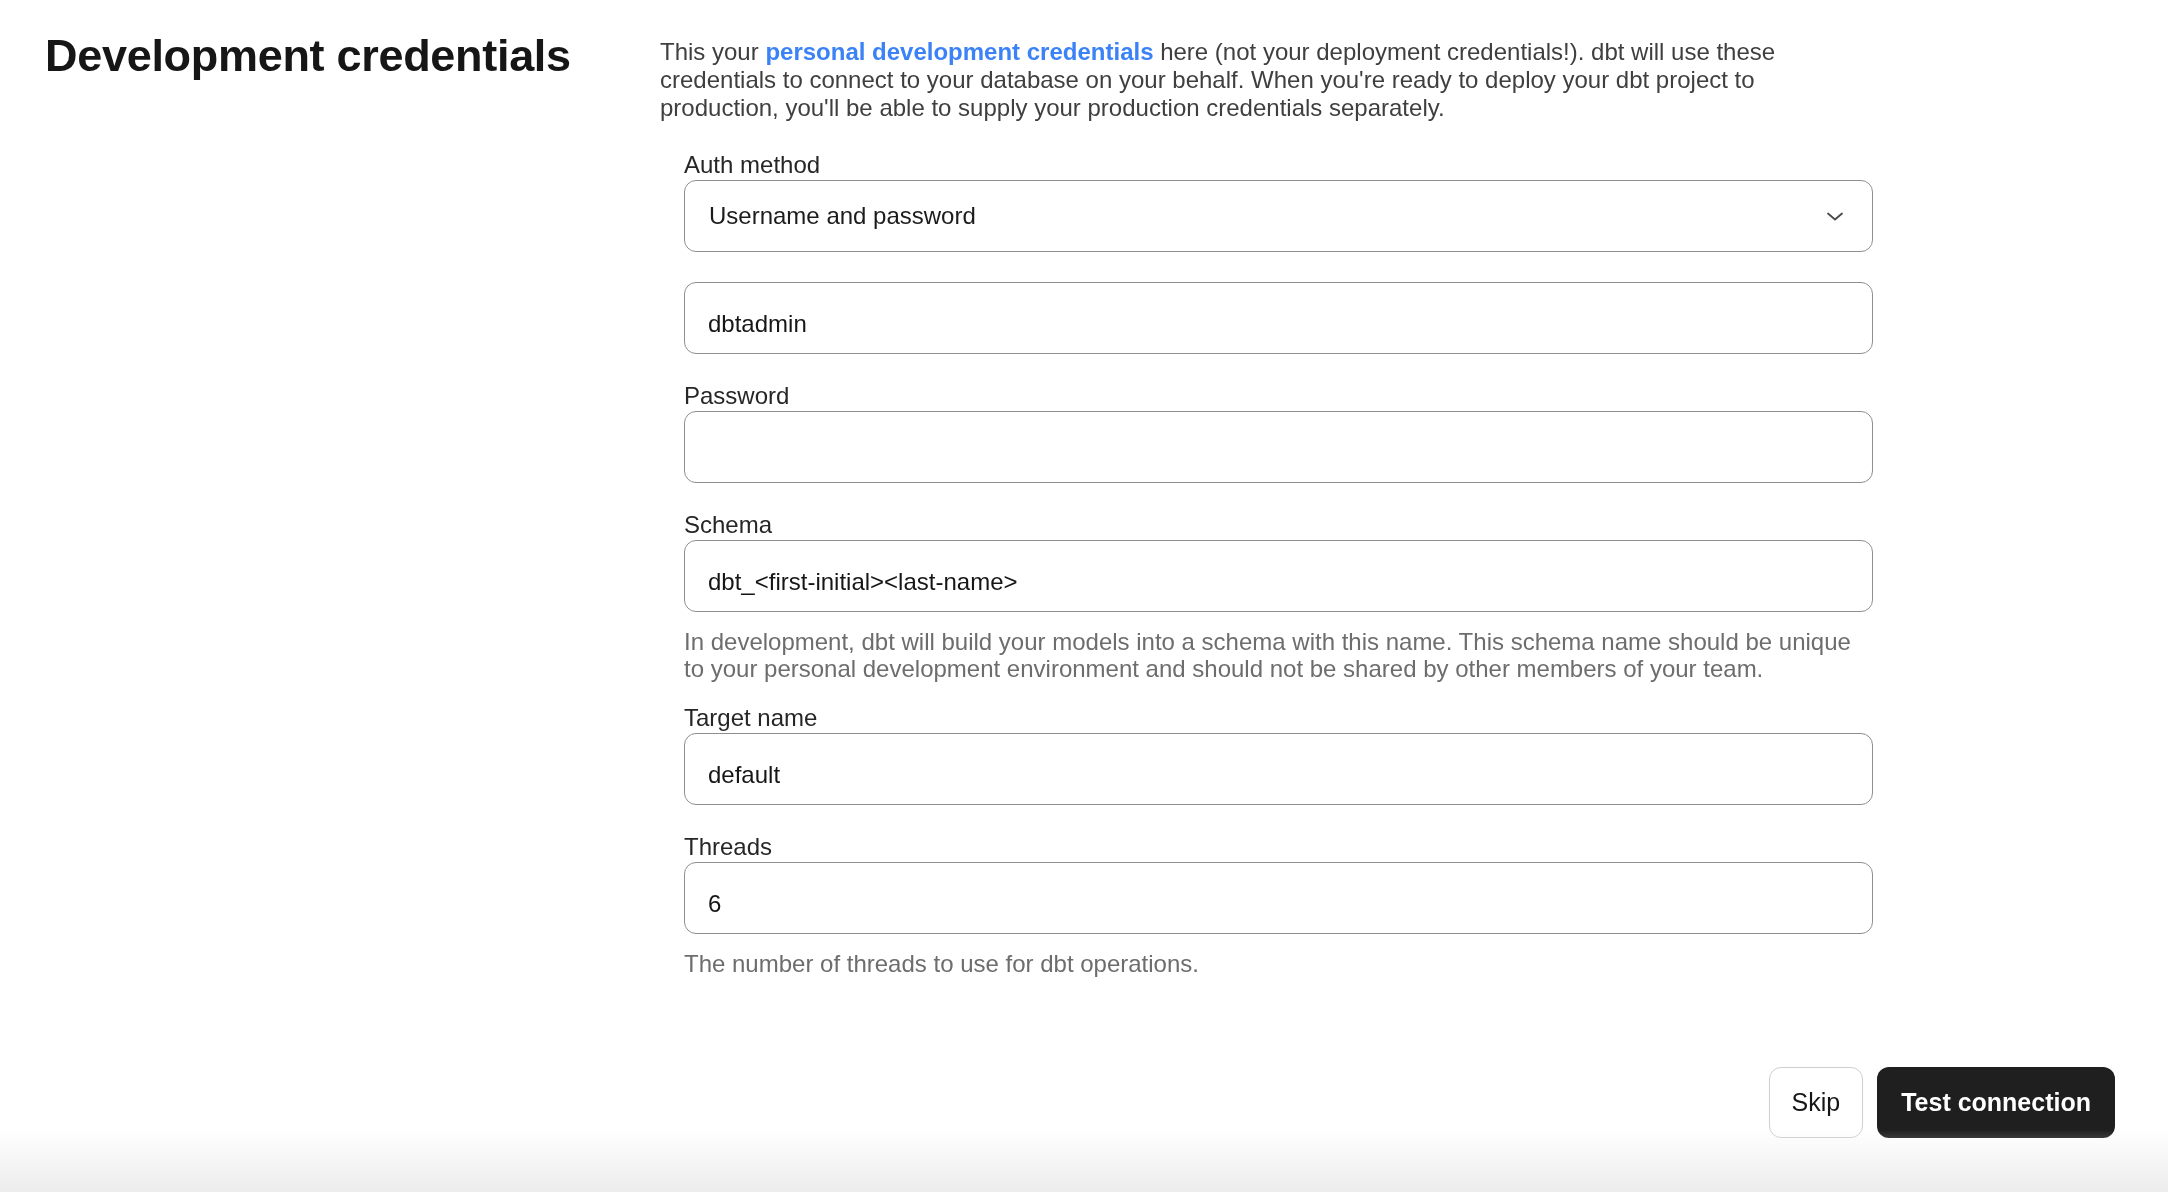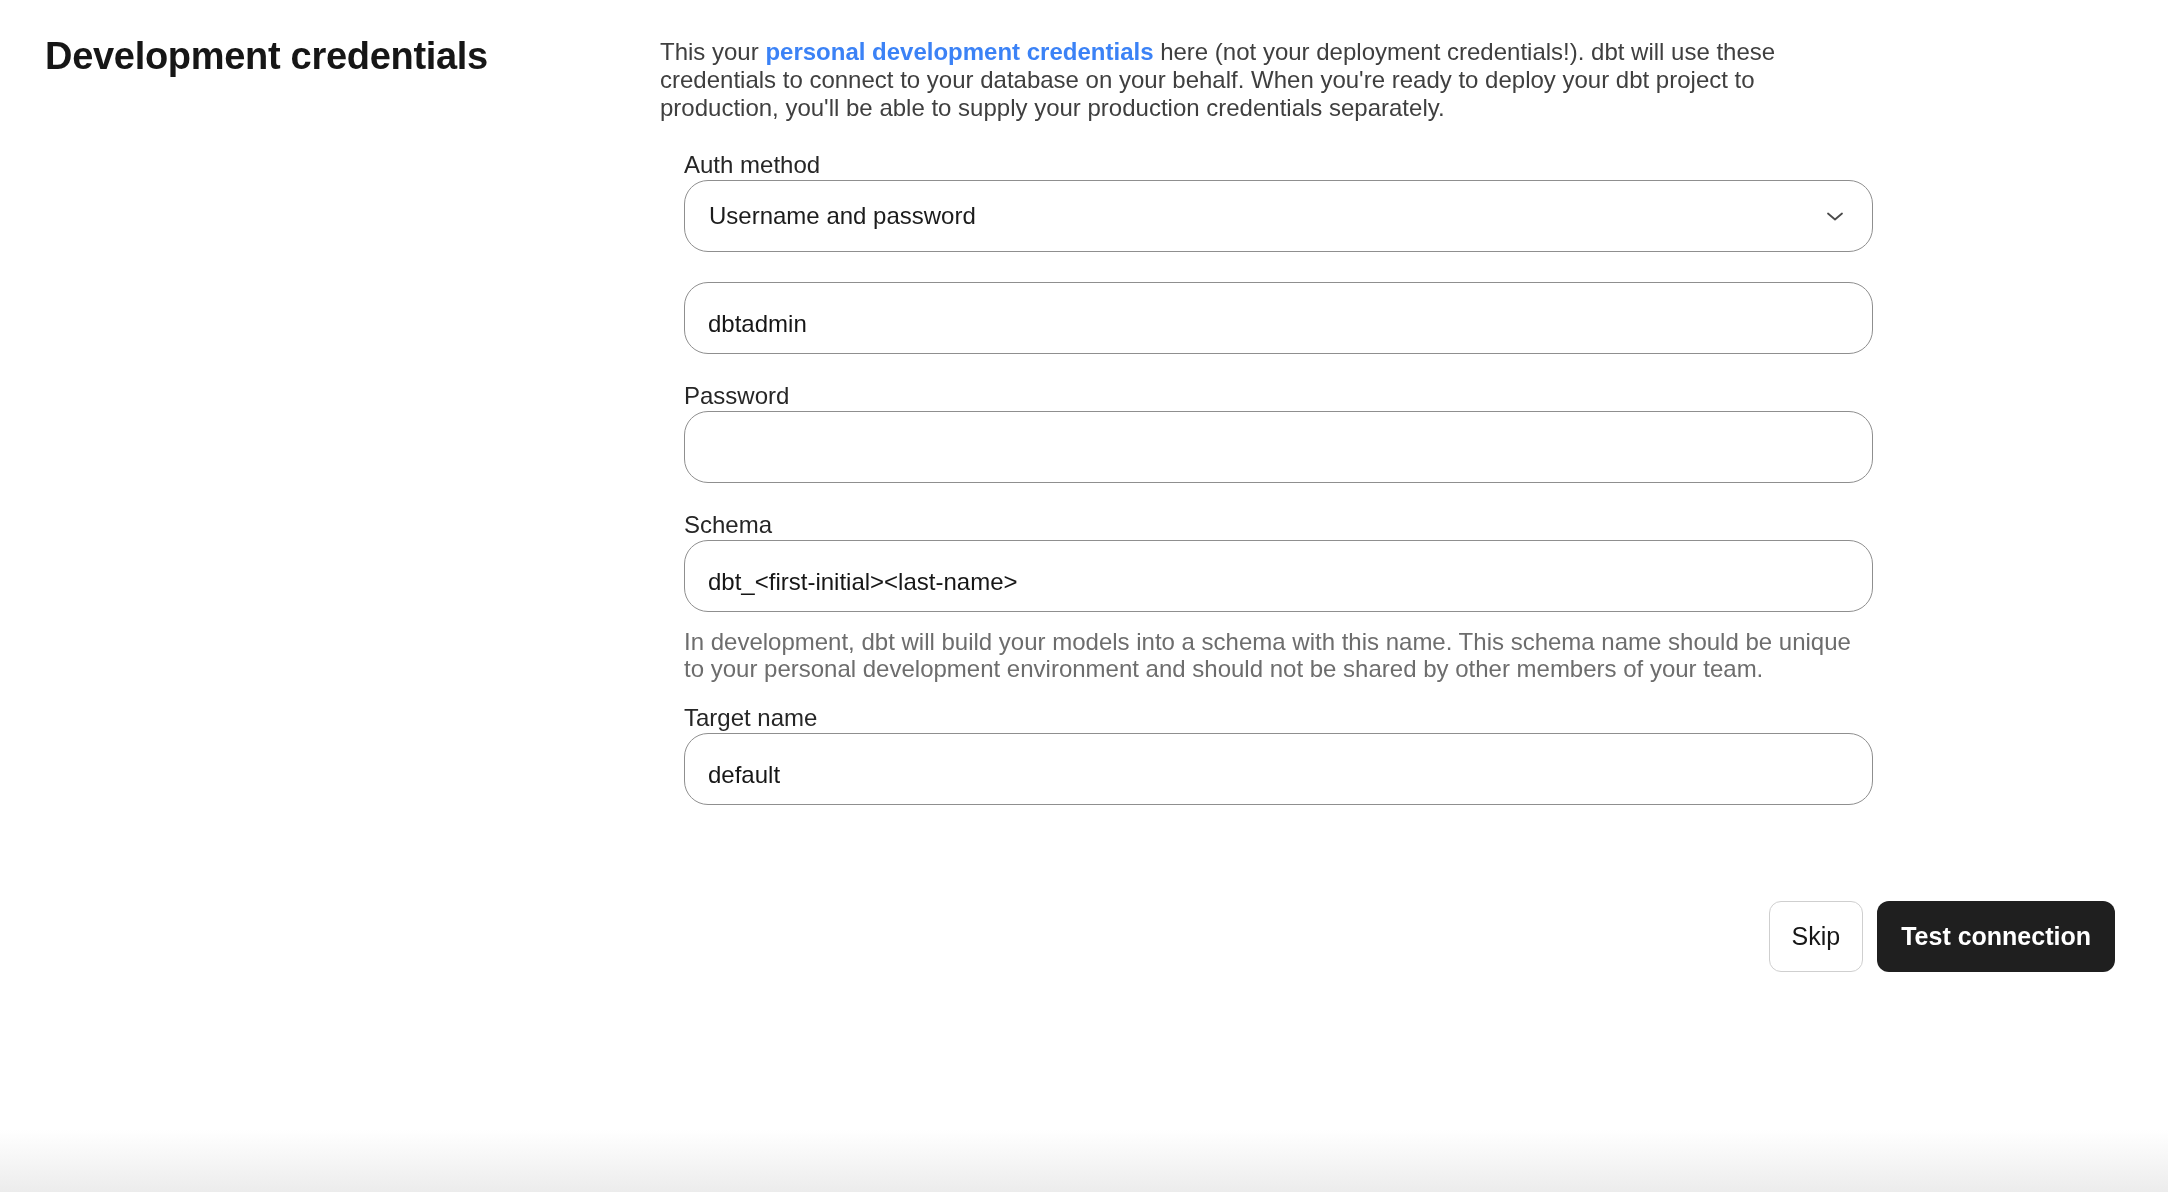--- a/index.html
+++ b/index.html
@@ -19,21 +19,21 @@
     align-items: flex-start;
   }
 
   .title-col {
     flex: 0 0 660px;
     width: 660px;
     padding: 36px 0 0 45px;
   }
   .page-title {
     margin: 0;
-    font-size: 38px;
+    font-size: 45px;
     line-height: 40px;
     font-weight: 700;
     letter-spacing: -0.3px;
     color: #161616;
   }
 
   .form-col {
     flex: 0 0 1213px;
     width: 1213px;
     padding-top: 38px;
@@ -62,21 +62,21 @@
     margin-bottom: 3px;
   }
 
   .control { position: relative; }
 
   .input,
   .select-box {
     width: 100%;
     height: 72px;
     border: 1.5px solid #8f8f8f;
-    border-radius: 24px;
+    border-radius: 12px;
     background: #ffffff;
   }
 
   .input {
     padding: 12px 24px 0 23px;
     font-family: inherit;
     font-size: 24px;
     color: #161616;
   }
 
@@ -193,20 +193,27 @@
       <p class="helper">In development, dbt will build your models into a schema with this name. This schema name should be unique to your personal development environment and should not be shared by other members of your team.</p>
     </div>
 
     <div class="field">
       <label class="field-label" for="target-name">Target name</label>
       <div class="control">
         <input id="target-name" type="text" class="input" value="default" style="">
       </div>
     </div>
 
+    <div class="field with-helper">
+      <label class="field-label" for="threads">Threads</label>
+      <div class="control">
+        <input id="threads" type="text" class="input" value="6" style="">
+      </div>
+      <p class="helper">The number of threads to use for dbt operations.</p>
+    </div>
   </div>
 </div>
 
 <div class="footer">
   <button class="btn btn-skip">Skip</button>
   <button class="btn btn-test">Test connection</button>
 </div>
 
 <div class="bottom-fade"></div>
 

